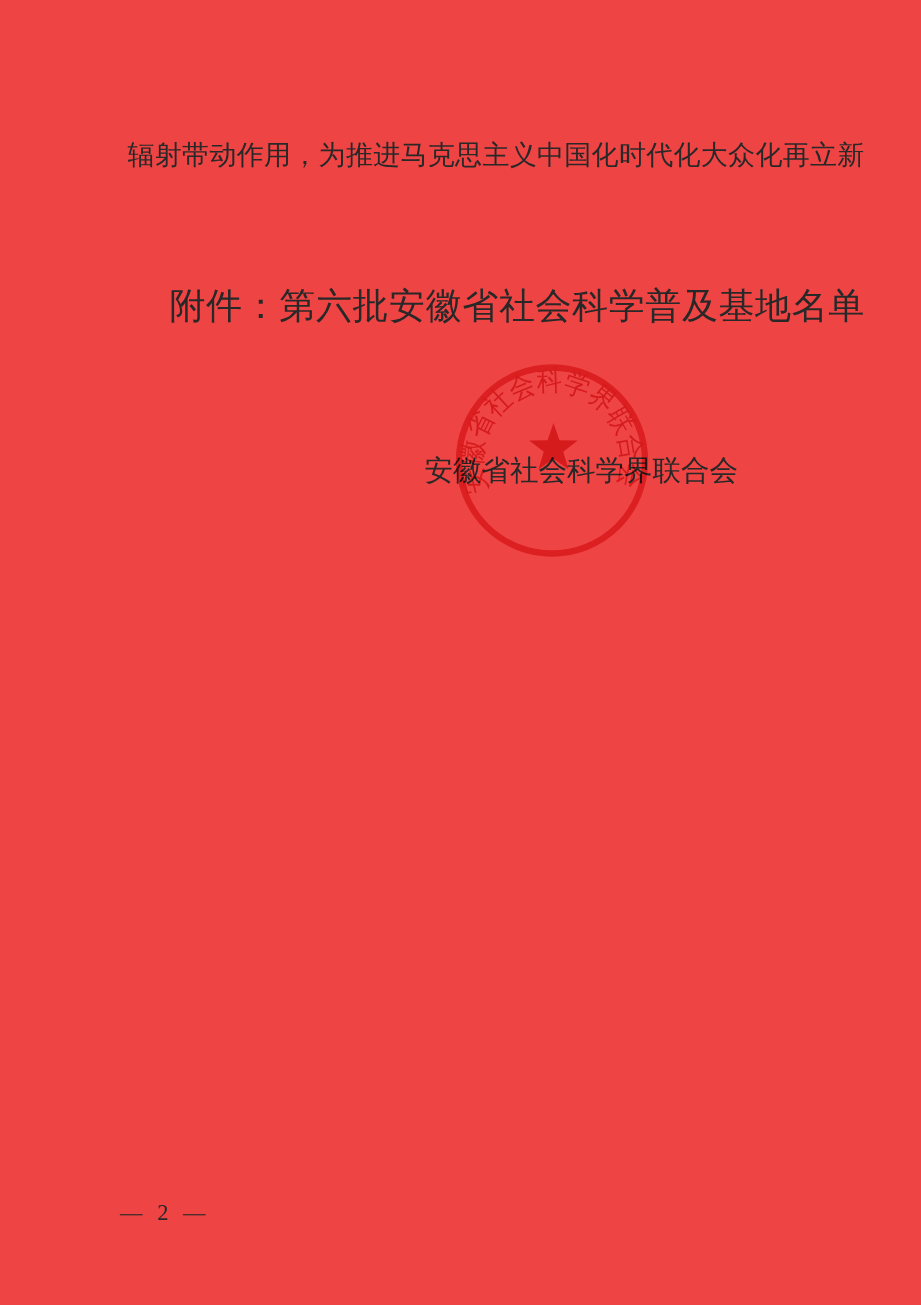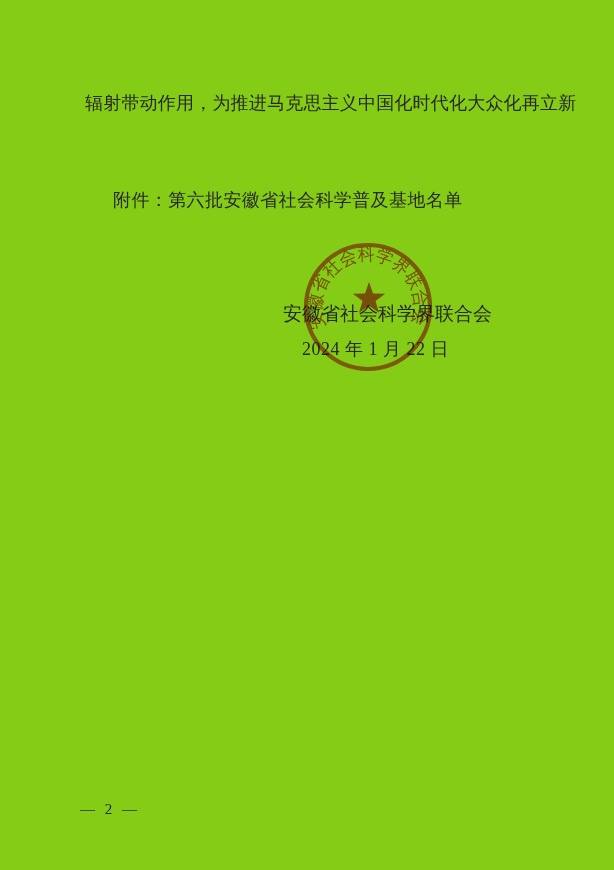--- a/index.html
+++ b/index.html
@@ -5,21 +5,21 @@
   html, body {
     margin: 0;
     padding: 0;
     background: #e9e9e9;
   }
   .page {
     position: relative;
     width: 614px;
     height: 870px;
     margin: 0 auto;
-    background: #84cc16;
+    background: #ef4444;
     overflow: hidden;
     font-family: "Liberation Serif", "DejaVu Serif", serif;
     color: #282828;
   }
   .body-text {
     position: absolute;
     left: 85px;
     top: 83px;
     width: 482px;
     font-size: 18px;
@@ -27,21 +27,21 @@
   }
   .body-line {
     height: 40px;
     line-height: 40px;
     white-space: nowrap;
   }
   .attachment-line {
     position: absolute;
     left: 113px;
     top: 188px;
-    font-size: 18px;
+    font-size: 24px;
     letter-spacing: 0.4px;
     white-space: nowrap;
   }
   .signature-line {
     position: absolute;
     left: 283px;
     top: 301px;
     font-size: 19px;
     letter-spacing: 0;
     white-space: nowrap;
@@ -82,21 +82,20 @@
 <div class="page">
 
   <div class="body-text">
     <div class="body-line">辐射带动作用，为推进马克思主义中国化时代化大众化再立新</div>
   </div>
 
   <div class="attachment-line">附件：第六批安徽省社会科学普及基地名单</div>
 
   <div class="signature-line">安徽省社会科学界联合会</div>
 
-  <div class="date-line">2024 年 1 月 22 日</div>
 
   <svg class="seal" viewBox="0 0 140 140" xmlns="http://www.w3.org/2000/svg">
     <circle cx="70" cy="70" r="62" fill="none" stroke-width="4.2" stroke="#e8595f"></circle>
     <defs>
       <path id="sealArc" d="M 27.4 89.9 A 47 47 0 1 1 112.6 89.9" fill="none"></path>
     </defs>
     <text font-size="19" font-family="Liberation Serif, DejaVu Serif, serif" fill="#e0484f">
       <textPath href="#sealArc" startOffset="0" textLength="185" lengthAdjust="spacingAndGlyphs">安徽省社会科学界联合会</textPath>
     </text>
     <path d="M71,45 L75,56.5 L87.2,56.7 L77.5,64.1 L81,75.8 L71,68.8 L61,75.8 L64.5,64.1 L54.8,56.7 L67,56.5 Z" fill="#e0484f"></path>

